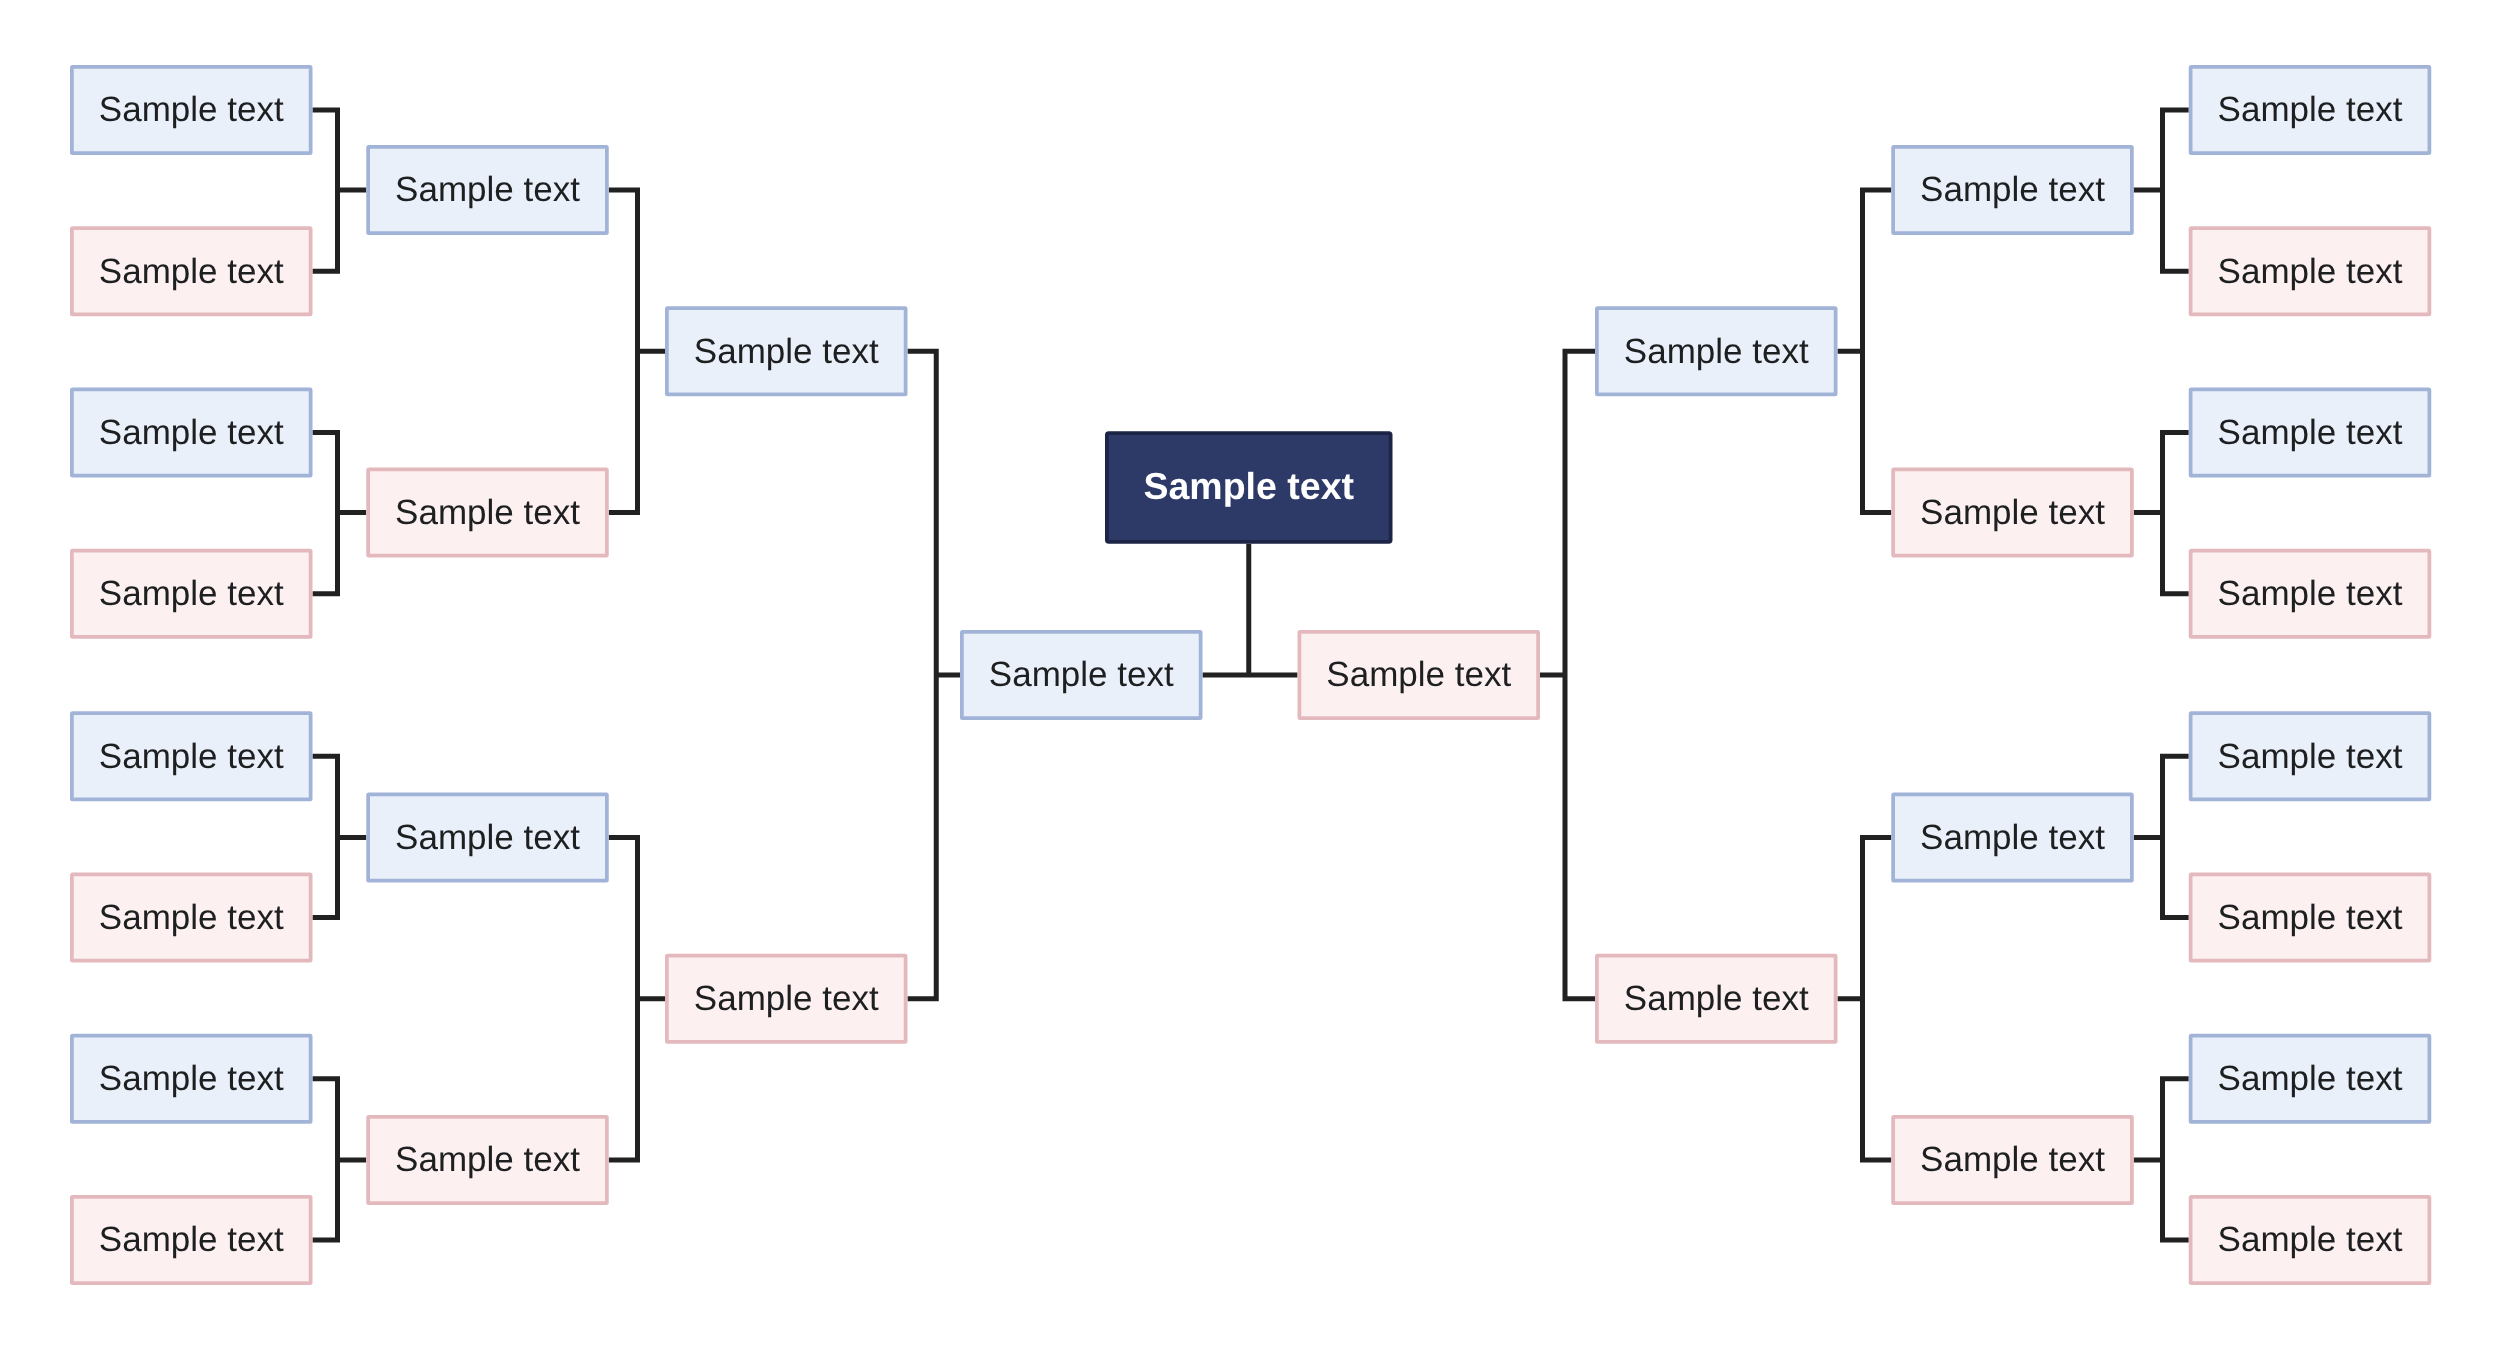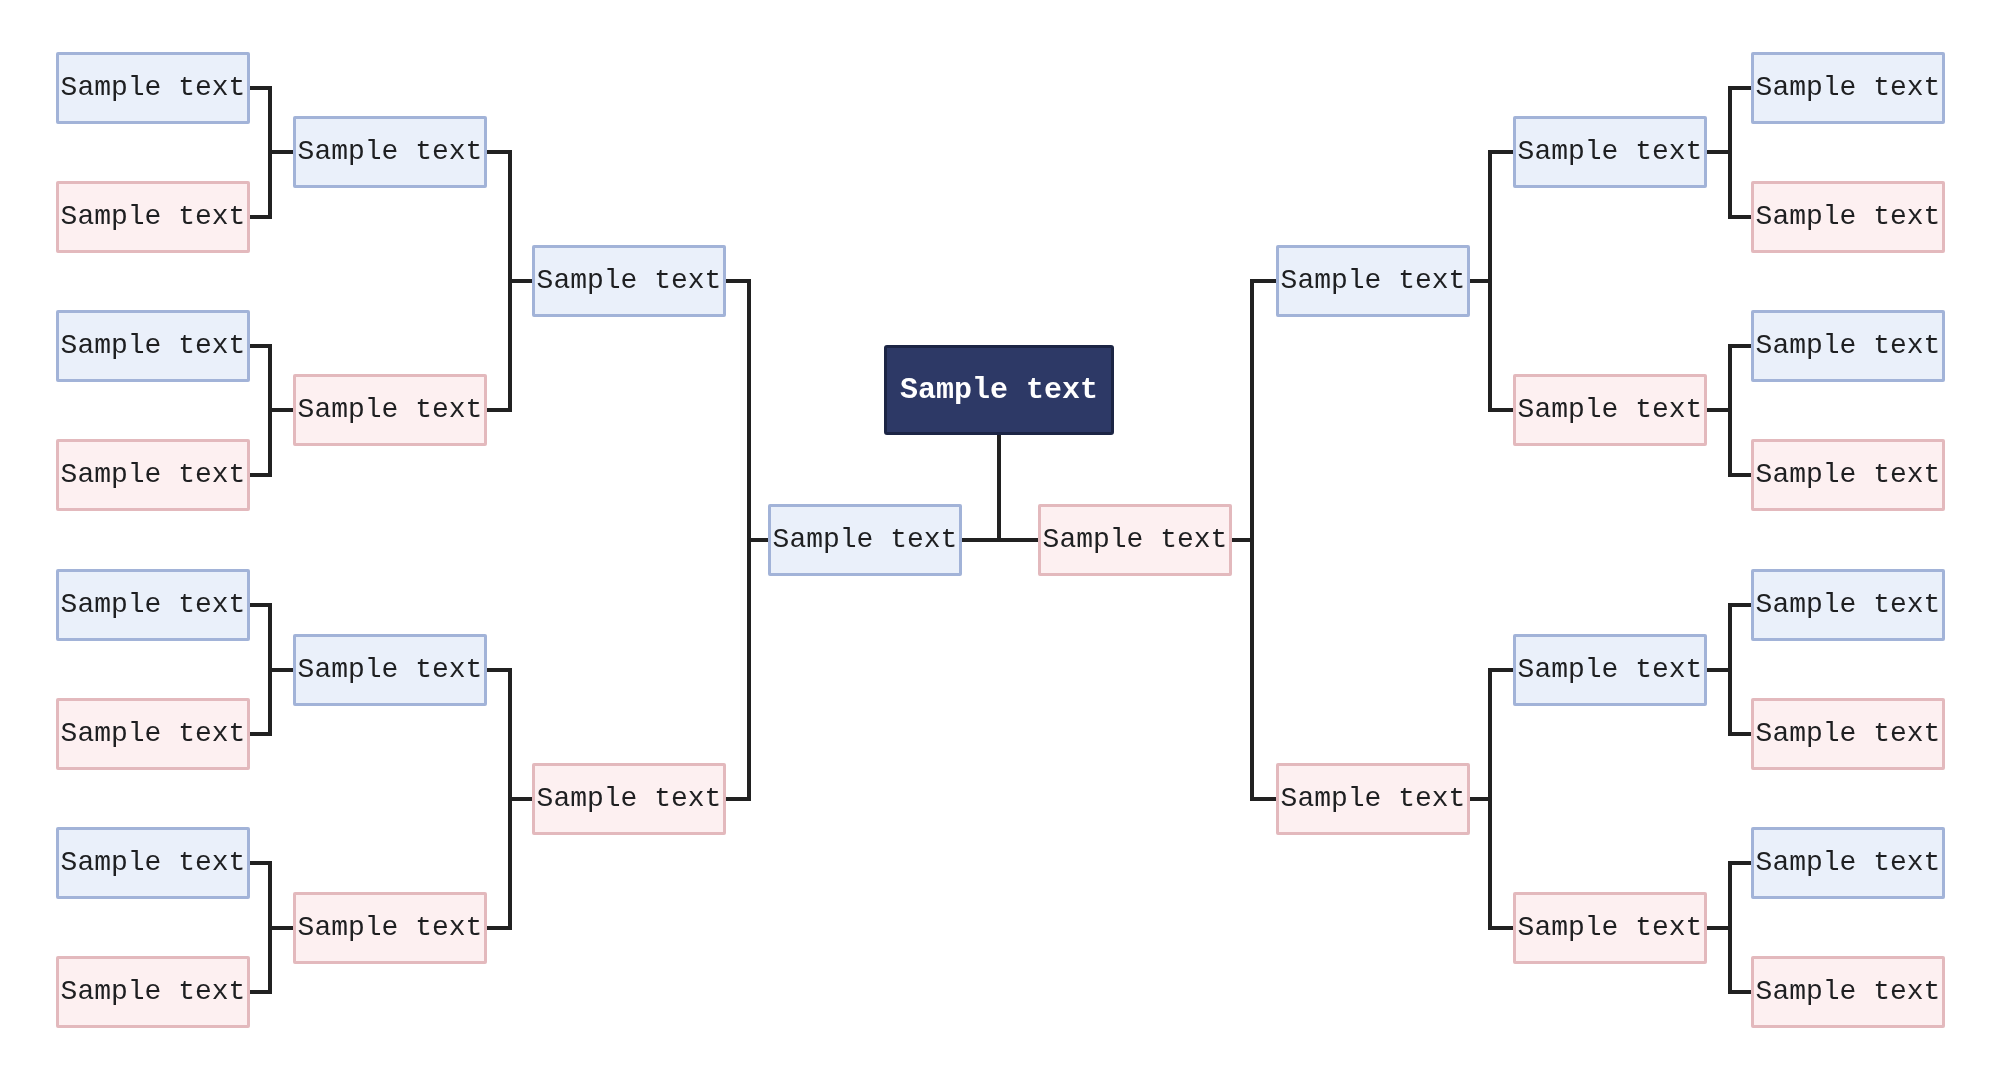--- a/index.html
+++ b/index.html
@@ -5,21 +5,21 @@
   html, body {
     margin: 0;
     padding: 0;
     background: #ffffff;
   }
   .canvas {
     position: relative;
     width: 2000px;
     height: 1083px;
     background: var(--background, #ffffff);
-    font-family: Liberation Mono, monospace;
+    font-family: Liberation Sans, sans-serif;
     overflow: hidden;
   }
   .wires {
     position: absolute;
     left: 0;
     top: 0;
     width: 2000px;
     height: 1083px;
     pointer-events: none;
   }

